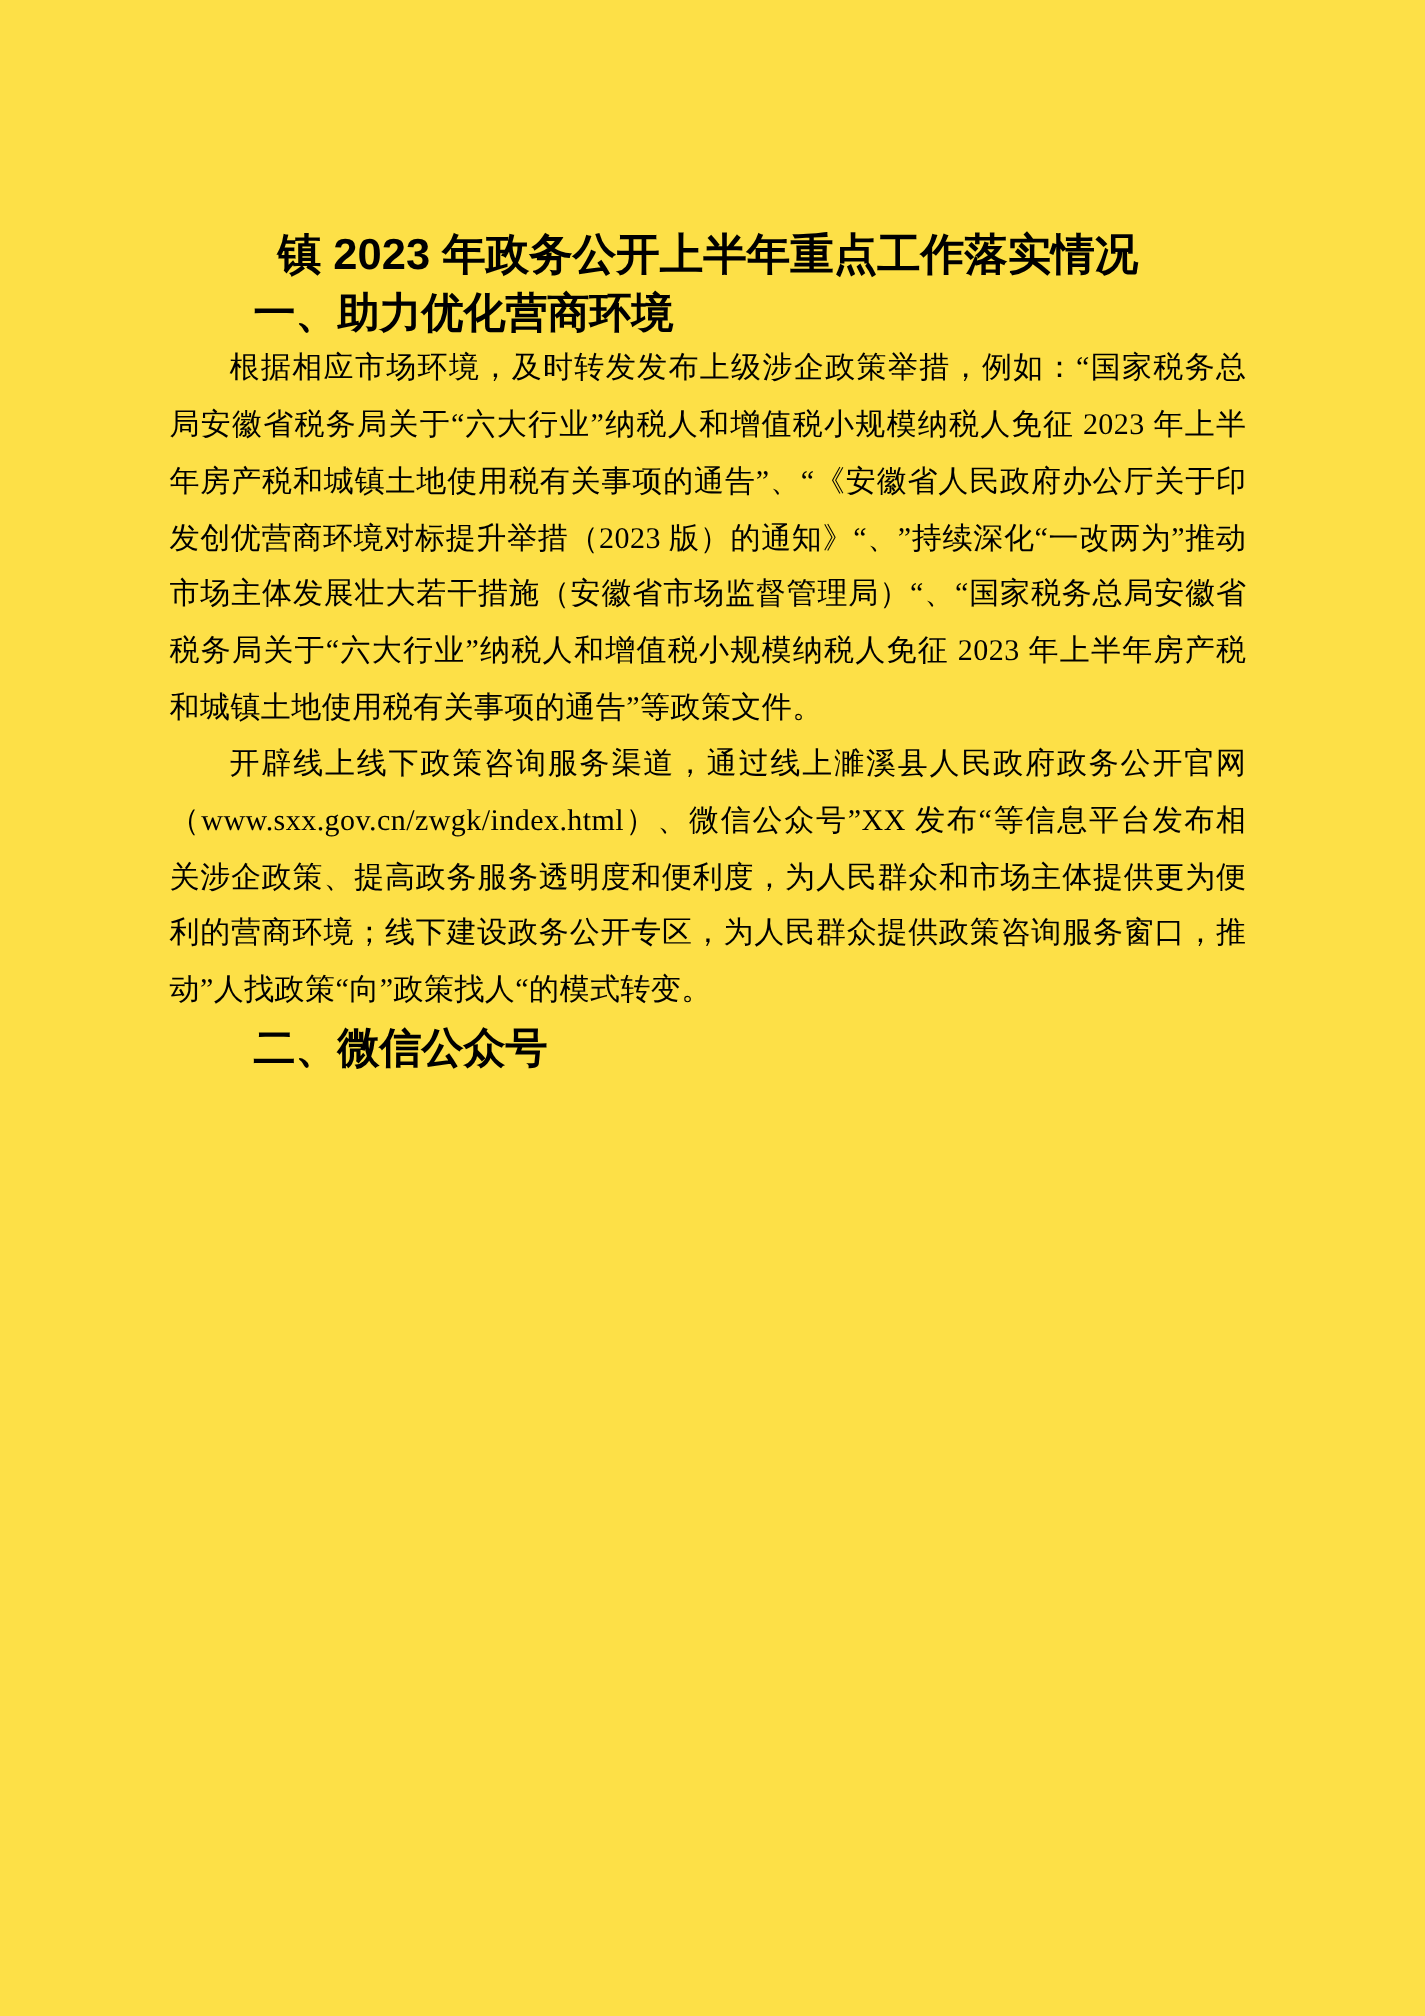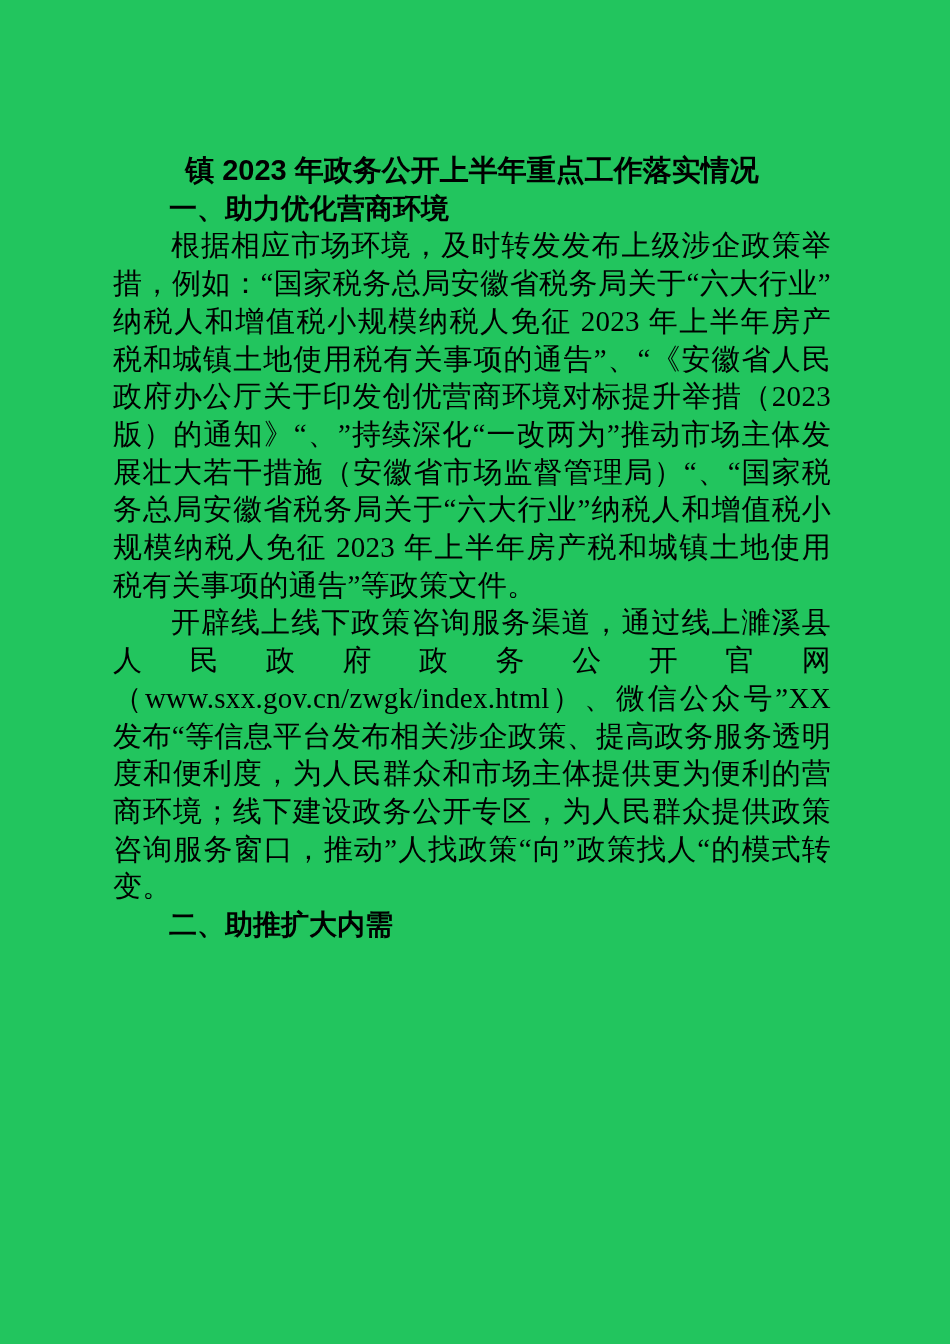--- a/index.html
+++ b/index.html
@@ -9,53 +9,53 @@
   body {
     width: 950px;
     height: 1344px;
     font-family: "Liberation Serif", "DejaVu Serif", serif;
     color: #000000;
     overflow: hidden;
   }
   .doc-page {
     width: 950px;
     height: 1344px;
-    background: #22c55e;
+    background: #fde047;
     padding: 152px 119px 0 113px;
   }
   .doc-title {
     font-family: "Liberation Sans", "DejaVu Sans", sans-serif;
     font-size: 29px;
     font-weight: 700;
     line-height: 37.7px;
     text-align: center;
     white-space: nowrap;
   }
   .doc-heading {
     font-family: Liberation Sans, sans-serif;
     font-size: 28px;
     font-weight: 700;
     line-height: 37.7px;
     text-indent: 2em;
   }
   .doc-para {
-    font-size: 29px;
+    font-size: 20px;
     line-height: 37.7px;
     text-align: justify;
     text-indent: 2em;
     letter-spacing: 0.3px;
   }
 </style>
 </head>
 <body>
 
 <div class="doc-page">
   <div class="doc-title">镇 2023 年政务公开上半年重点工作落实情况</div>
 
   <div class="doc-heading">一、助力优化营商环境</div>
 
   <p class="doc-para">根据相应市场环境，及时转发发布上级涉企政策举措，例如：“国家税务总局安徽省税务局关于“六大行业”纳税人和增值税小规模纳税人免征 2023 年上半年房产税和城镇土地使用税有关事项的通告”、“《安徽省人民政府办公厅关于印发创优营商环境对标提升举措（2023 版）的通知》“、”持续深化“一改两为”推动市场主体发展壮大若干措施（安徽省市场监督管理局）“、“国家税务总局安徽省税务局关于“六大行业”纳税人和增值税小规模纳税人免征 2023 年上半年房产税和城镇土地使用税有关事项的通告”等政策文件。</p>
 
   <p class="doc-para">开辟线上线下政策咨询服务渠道，通过线上濉溪县人民政府政务公开官网（www.sxx.gov.cn/zwgk/index.html）、微信公众号”XX 发布“等信息平台发布相关涉企政策、提高政务服务透明度和便利度，为人民群众和市场主体提供更为便利的营商环境；线下建设政务公开专区，为人民群众提供政策咨询服务窗口，推动”人找政策“向”政策找人“的模式转变。</p>
 
 
-  <div class="doc-heading">二、助推扩大内需</div>
+  <div class="doc-heading">二、微信公众号</div>
 </div>
 
 </body></html>

